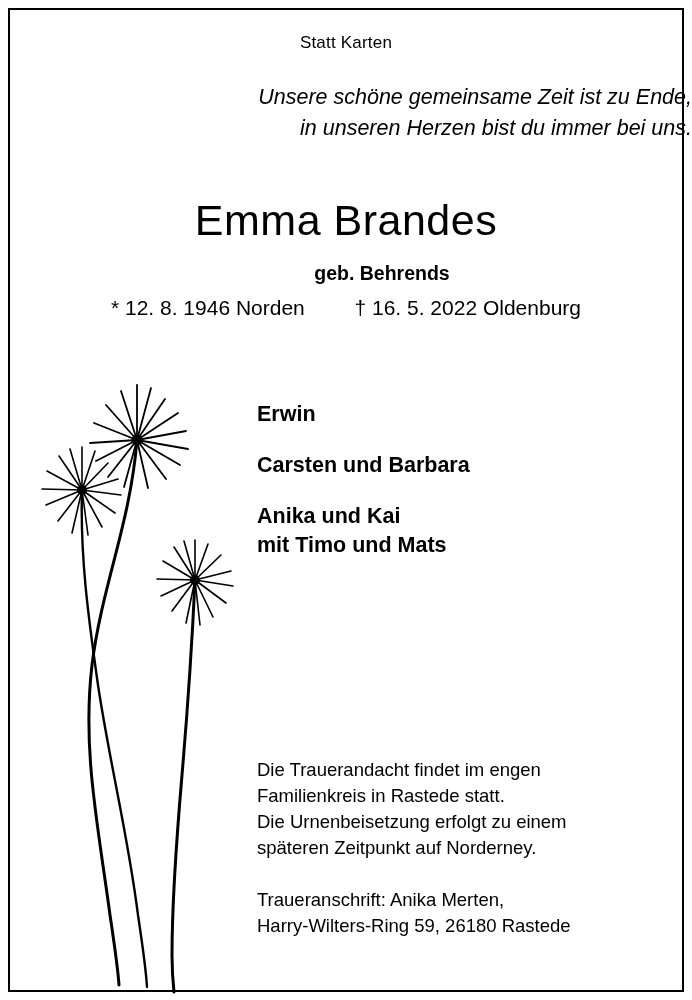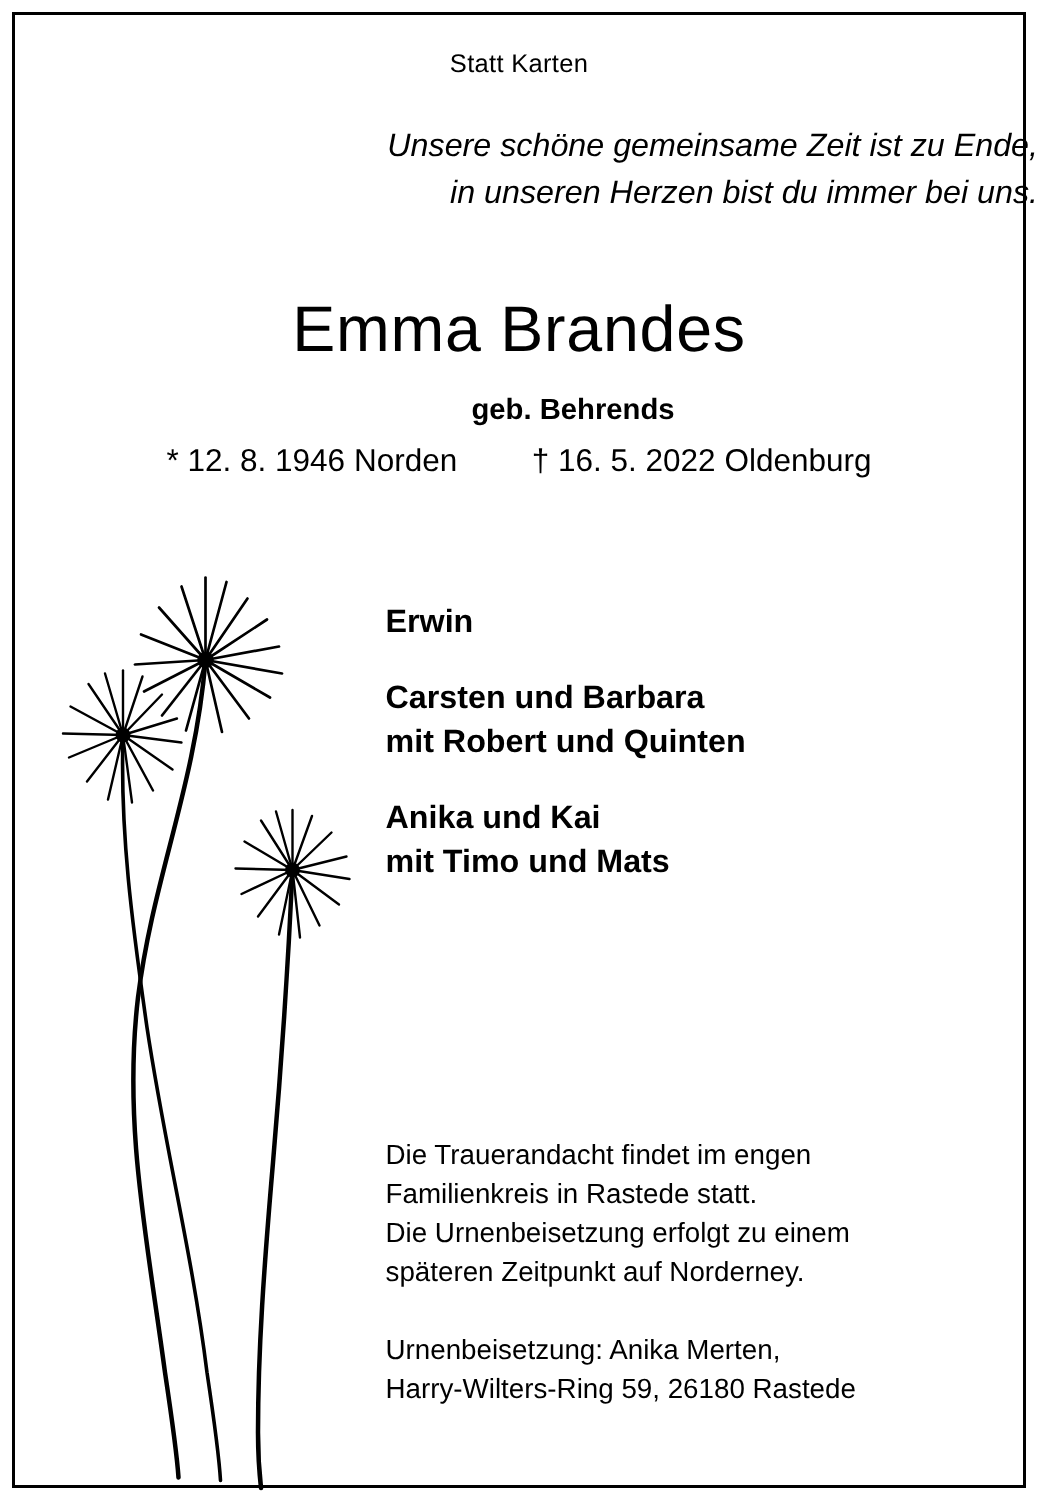--- a/index.html
+++ b/index.html
@@ -160,38 +160,37 @@
 
     <div class="dedication">
 
       <div class="family-group">
         <div>Erwin</div>
         <div class="sub"></div>
       </div>
 
       <div class="family-group">
         <div>Carsten und Barbara</div>
-        <div class="sub">mit Robert und Quinten</div>
       </div>
 
       <div class="family-group">
         <div>Anika und Kai</div>
         <div class="sub">mit Timo und Mats</div>
       </div>
     </div>
 
     <div class="notes">
       <div class="block1">
         <div>Die Trauerandacht findet im engen</div>
         <div>Familienkreis in Rastede statt.</div>
         <div>Die Urnenbeisetzung erfolgt zu einem</div>
         <div>späteren Zeitpunkt auf Norderney.</div>
       </div>
       <div class="block2">
-        <div>Urnenbeisetzung: Anika Merten,</div>
+        <div>Traueranschrift: Anika Merten,</div>
         <div>Harry-Wilters-Ring 59, 26180 Rastede</div>
       </div>
     </div>
 
     <div class="dandelions">
       <svg width="235" height="640" viewBox="0 0 235 640" xmlns="http://www.w3.org/2000/svg">
         <g fill="none" stroke="#000000" stroke-width="2.4" stroke-linecap="round">
 
           <path d="M117 85 C 110 170, 82 230, 72 310 C 62 395, 78 470, 90 560 C 96 600, 98 615, 99 630" stroke-width="3"></path>
           <path d="M62 135 C 60 200, 68 260, 78 330 C 90 410, 108 480, 118 560 C 124 600, 126 615, 127 632"></path>

